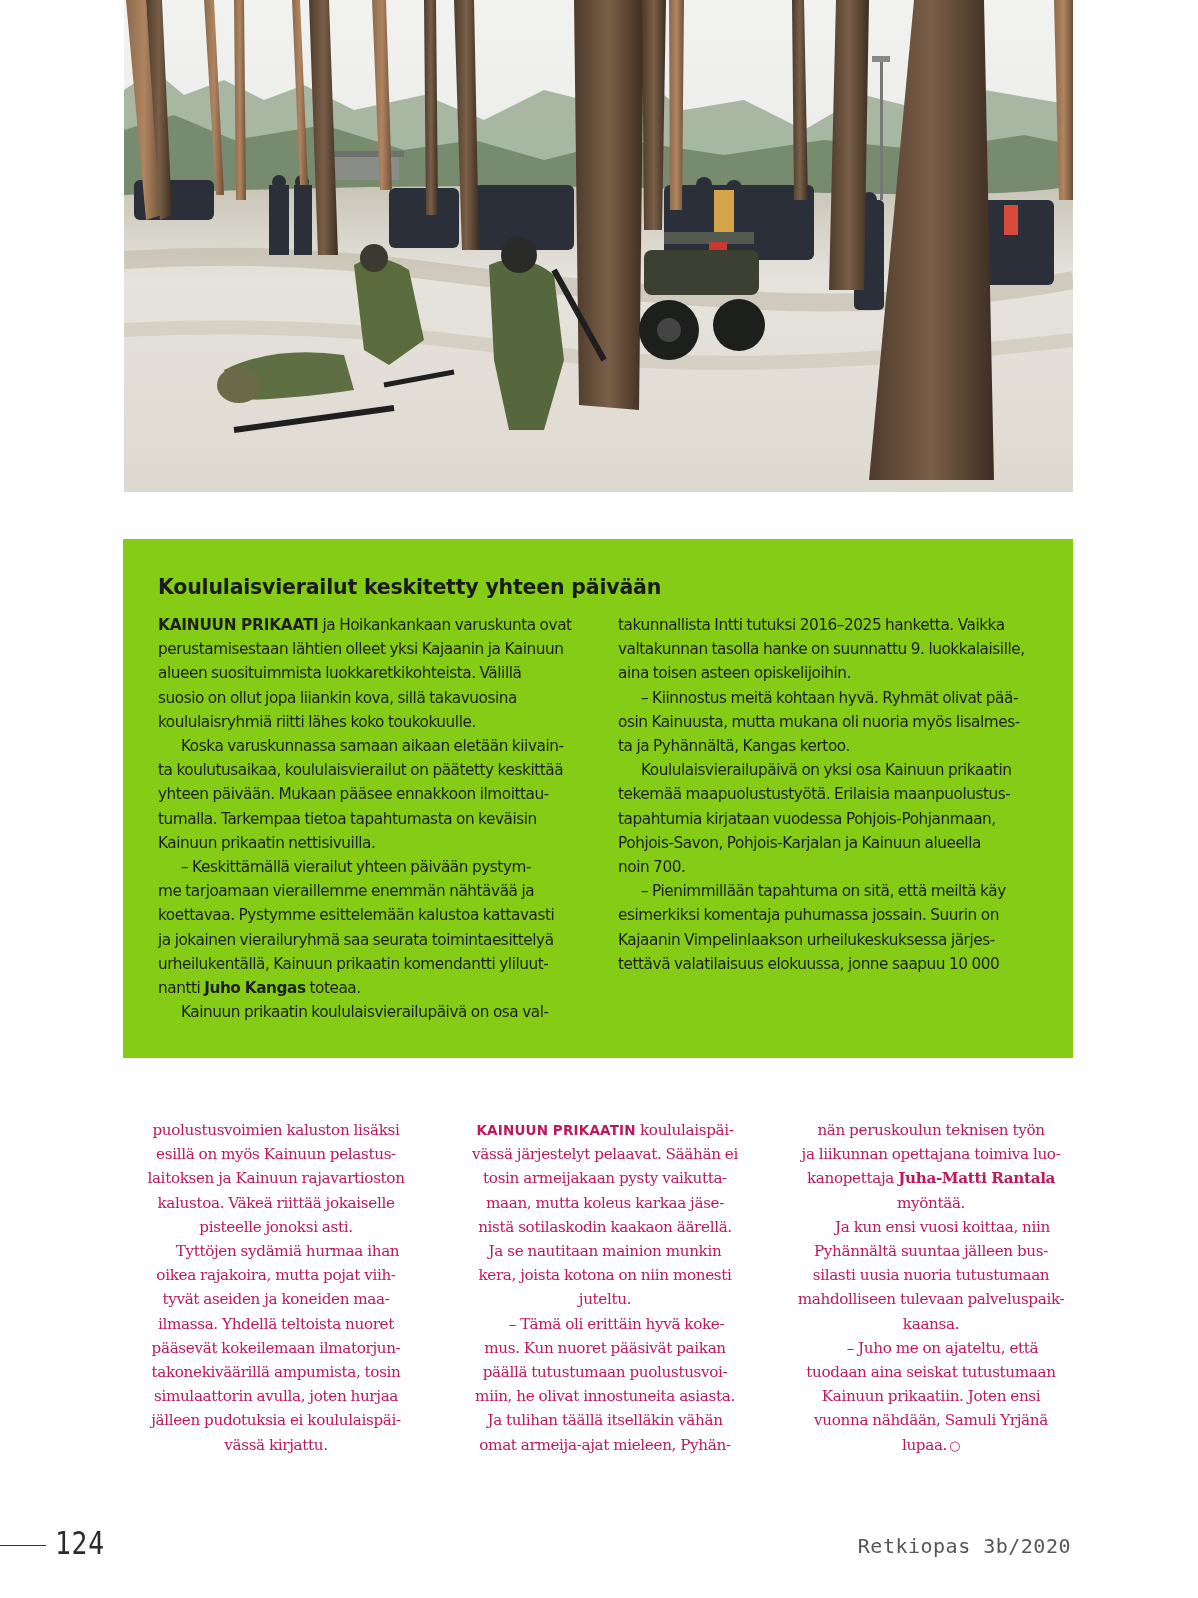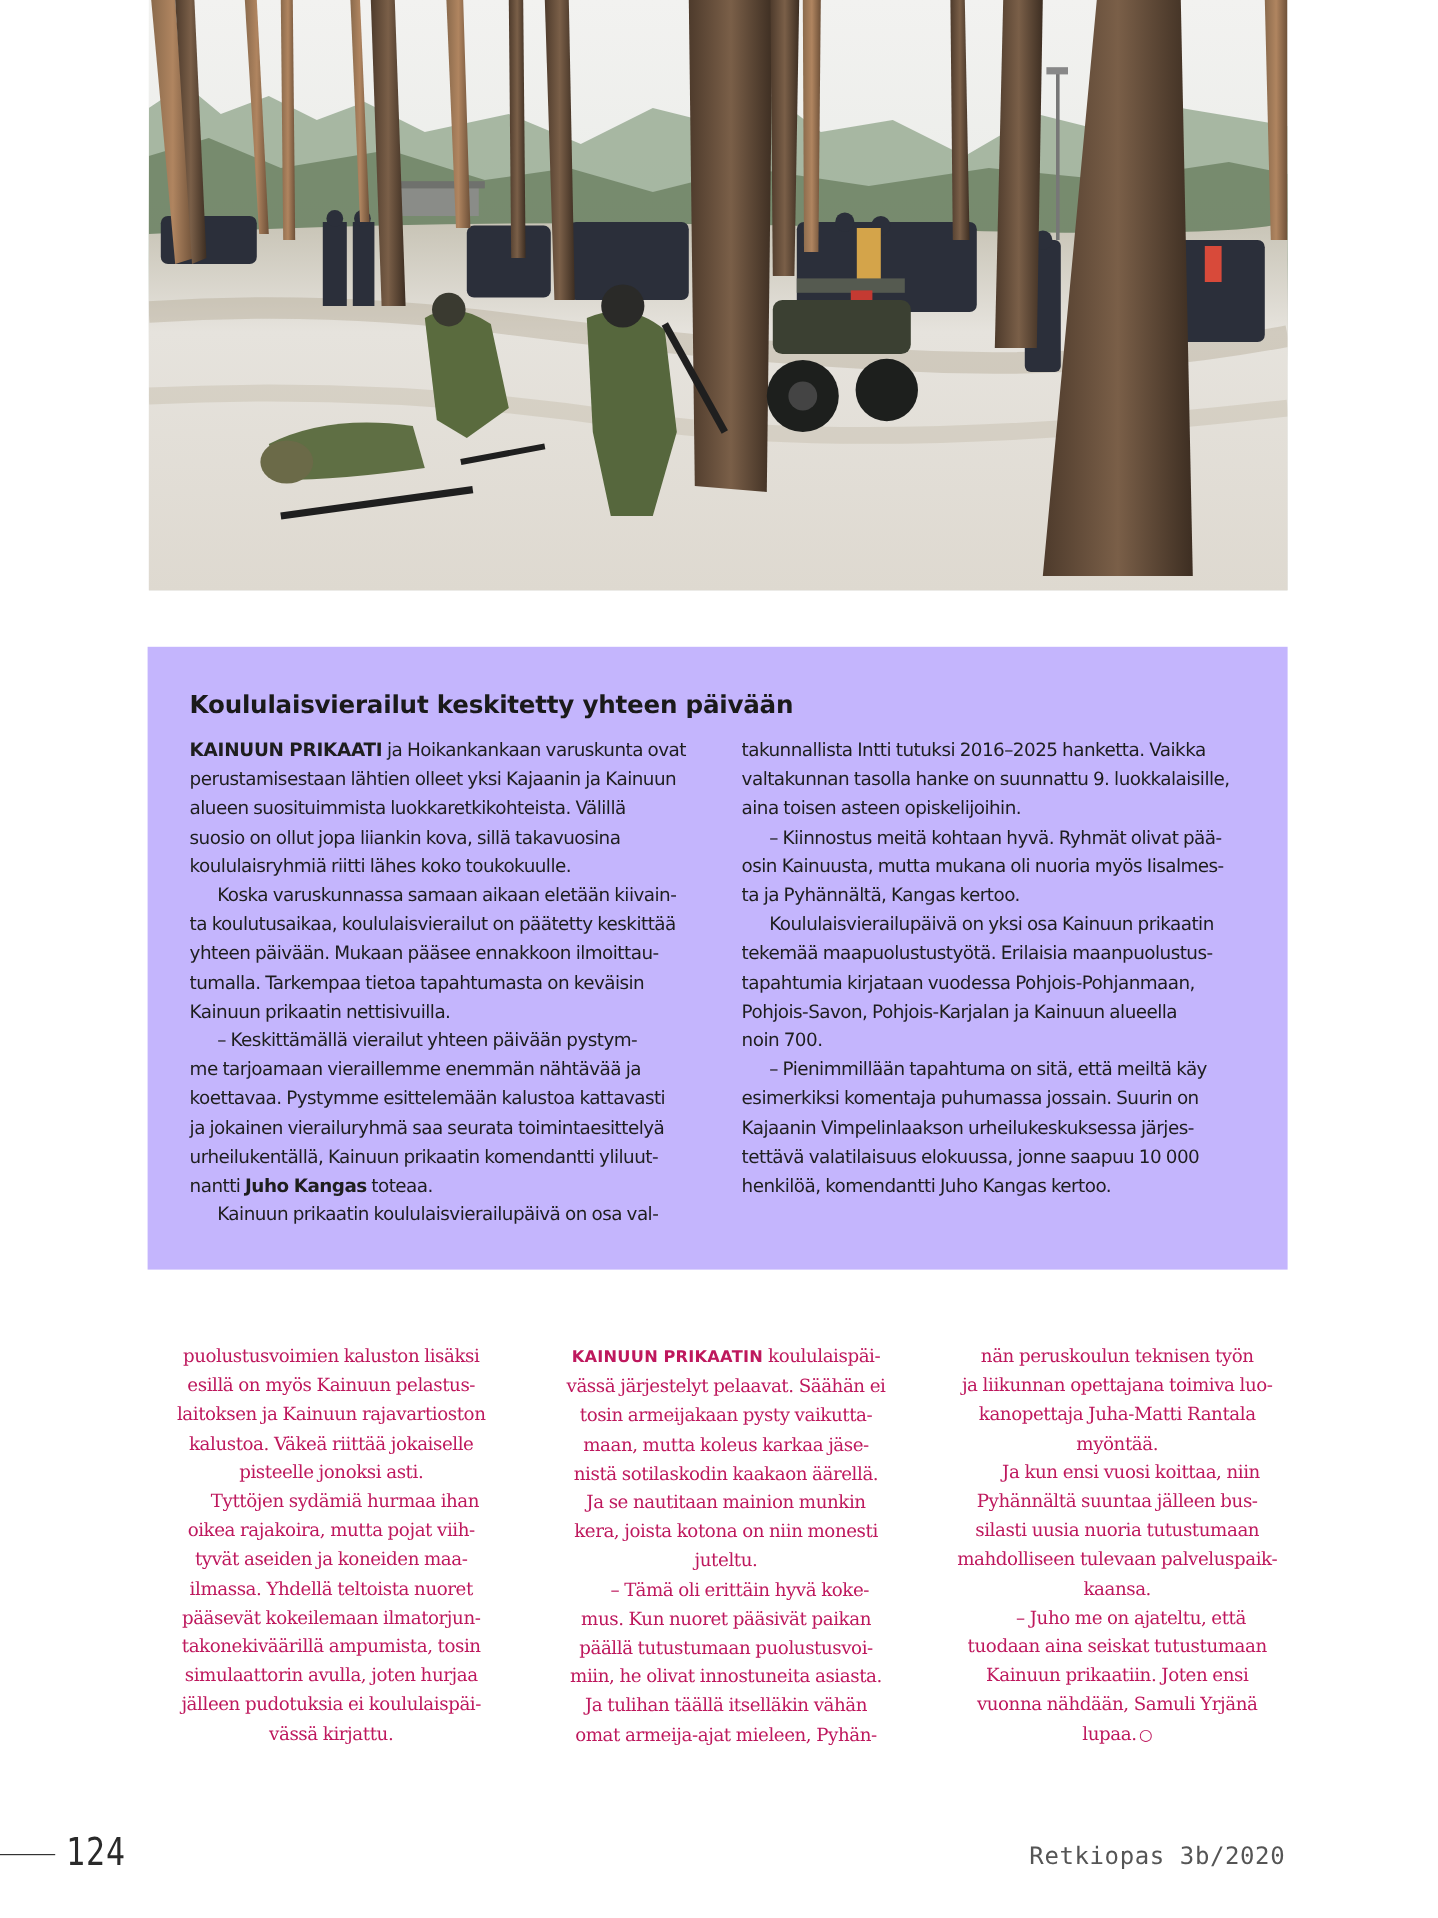--- a/index.html
+++ b/index.html
@@ -9,21 +9,21 @@
   }
   
   .photo {
     position: absolute; left: 124px; top: 0; width: 949px; height: 492px; overflow: hidden;
     background: linear-gradient(180deg, #f1f1ef 0%, #e6e8e4 18%, #c9d2c6 28%, #8ea08a 36%, #6f7f62 44%, #b9b7ab 52%, #e3e1dc 62%, #dad7d0 100%);
   }
   .photo svg { position: absolute; left: 0; top: 0; width: 100%; height: 100%; }
   
   .box {
     position: absolute; left: 123px; top: 539px; width: 950px; height: 519px;
-    background: #c4b5fd;
+    background: #84cc16;
   }
   .box-title {
     position: absolute; left: 35px; top: 36px; margin: 0;
     font-family: "DejaVu Sans", sans-serif; font-weight: bold; font-size: 20.5px; letter-spacing: -0.2px;
     color: #1a1a1a;
   }
   .box-col {
     position: absolute; top: 74px; width: 420px;
     font-family: "DejaVu Sans", sans-serif; font-size: 15.3px; line-height: 24.2px; color: #1e1e1e;
     letter-spacing: -0.45px; word-spacing: -0.5px;
@@ -39,21 +39,21 @@
     position: absolute; top: 1118px; width: 300px;
     font-family: "DejaVu Serif", serif; font-size: 15.2px; line-height: 24.2px; color: #be185d;
     letter-spacing: -0.35px; word-spacing: -0.3px; text-align: center;
   }
   .col.b1 { left: 126px; }
   .col.b2 { left: 455px; }
   .col.b3 { left: 781px; }
   .col p { margin: 0; white-space: nowrap; }
   .col p.ind { text-indent: 23px; }
   .col .lead-caps { font-family: "DejaVu Sans", sans-serif; font-size: 13.5px; letter-spacing: 0.2px; }
-  .col .bold { font-weight: normal; }
+  .col .bold { font-weight: bold; }
   .end-mark { font-family: "DejaVu Sans", sans-serif; font-size: 13px; margin-left: 2px; }
   
   .footer-rule { position: absolute; left: 0; top: 1545px; width: 46px; height: 1px; background: #333; }
   .page-number {
     position: absolute; left: 55px; top: 1524px;
     font-family: "DejaVu Sans Mono", monospace; font-size: 32px; color: #2a2a2a; letter-spacing: 1px; font-weight: normal;
     transform: scaleX(0.82); transform-origin: left center;
   }
   .magazine-name {
     position: absolute; right: 127px; top: 1534px;
@@ -193,21 +193,20 @@
     <p>ta ja Pyhännältä, Kangas kertoo.</p>
     <p class="ind">Koululaisvierailupäivä on yksi osa Kainuun prikaatin</p>
     <p>tekemää maapuolustustyötä. Erilaisia maanpuolustus-</p>
     <p>tapahtumia kirjataan vuodessa Pohjois-Pohjanmaan,</p>
     <p>Pohjois-Savon, Pohjois-Karjalan ja Kainuun alueella</p>
     <p>noin 700.</p>
     <p class="ind">– Pienimmillään tapahtuma on sitä, että meiltä käy</p>
     <p>esimerkiksi komentaja puhumassa jossain. Suurin on</p>
     <p>Kajaanin Vimpelinlaakson urheilukeskuksessa järjes-</p>
     <p>tettävä valatilaisuus elokuussa, jonne saapuu 10 000</p>
-    <p>henkilöä, komendantti Juho Kangas kertoo.</p>
   </div>
 </div>
 
 <div class="col b1">
   <p>puolustusvoimien kaluston lisäksi</p>
   <p>esillä on myös Kainuun pelastus-</p>
   <p>laitoksen ja Kainuun rajavartioston</p>
   <p>kalustoa. Väkeä riittää jokaiselle</p>
   <p>pisteelle jonoksi asti.</p>
   <p class="ind">Tyttöjen sydämiä hurmaa ihan</p>

